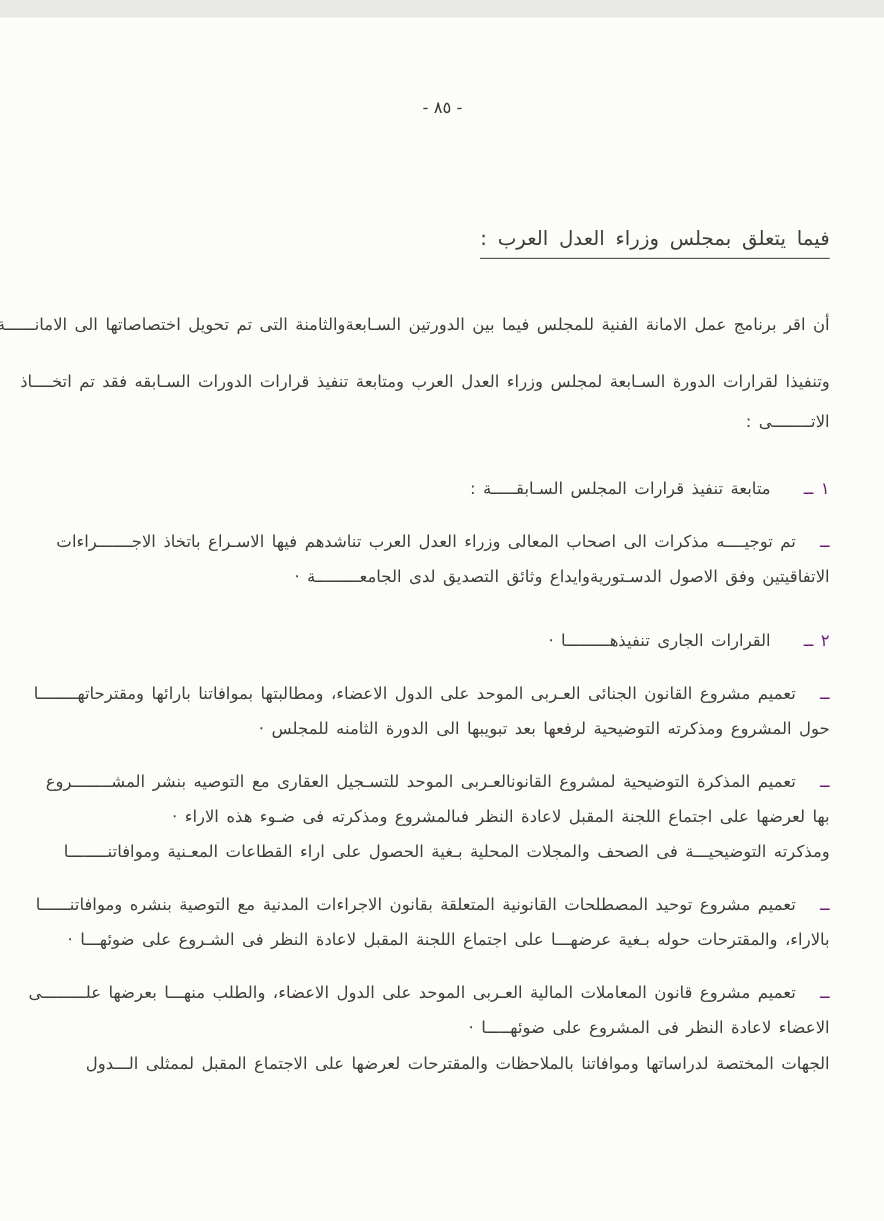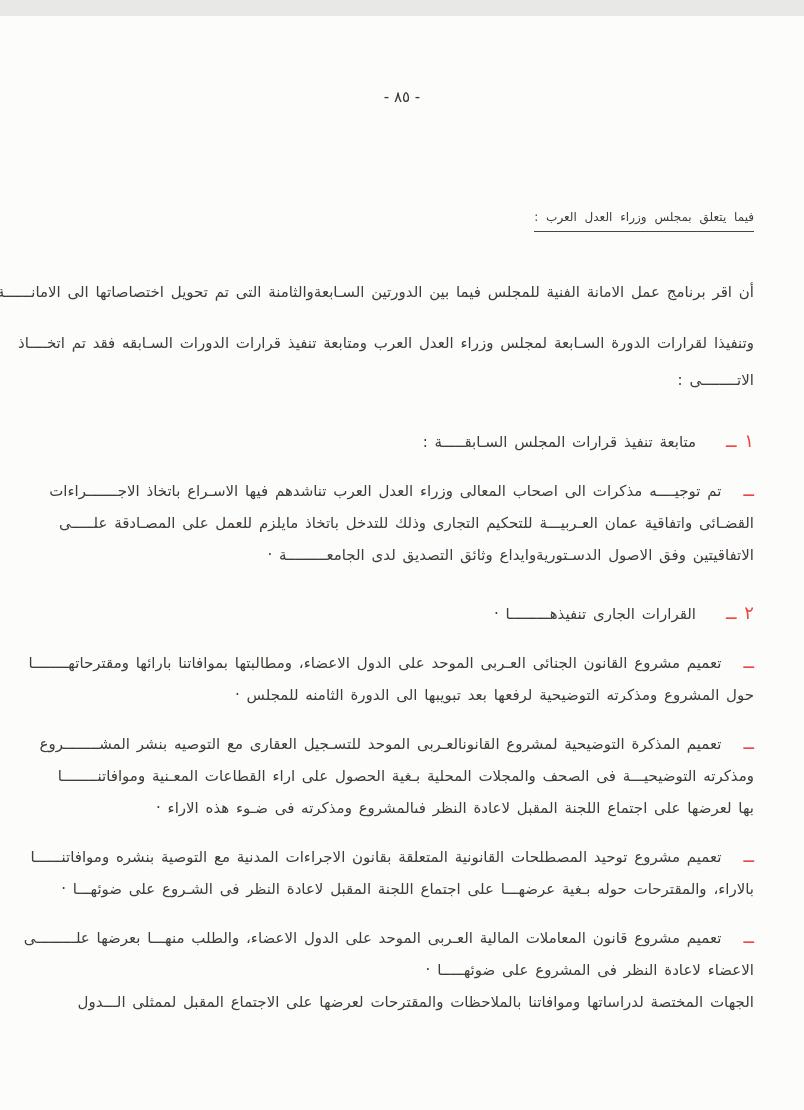--- a/index.html
+++ b/index.html
@@ -32,43 +32,43 @@
     font-size: 15px;
     letter-spacing: 2px;
     color: #3c3933;
   }
   .heading-wrap {
     margin-top: 100px;
     text-align: right;
   }
   .heading {
     display: inline-block;
-    font-size: 12px;
+    font-size: 18px;
     padding-bottom: 7px;
     border-bottom: 1.5px solid #4a463f;
     word-spacing: 4px;
   }
   .block { text-align: right; }
   .block .line {
     line-height: 37px;
     font-size: 15px;
     white-space: nowrap;
     word-spacing: 2px;
   }
   .block.para  { margin-top: 42px; }
   .block.para2 { margin-top: 14px; }
   .block.numbered { margin-top: 26px; }
   .block.dash     { margin-top: 16px; }
   .block.numbered .line, .block.dash .line { line-height: 32px; }
   .first-line { display: flex; flex-direction: row; align-items: baseline; }
   .marker {
     flex: 0 0 auto;
-    font-size: 18px;
+    font-size: 15px;
     margin-left: 22px;
-    color: #ef4444;
+    color: #701a75;
   }
   .marker.num { margin-left: 30px; letter-spacing: 2px; }
   
   .block.para .line.indented { padding-right: 30px; }
   .gap-lg { margin-top: 28px; }
 </style>
 </head>
 <body>
 
 <div class="page">
@@ -91,43 +91,42 @@
           <div class="line first-line">
             <span class="marker num">١ ــ</span>
             <span>متابعة تنفيذ قرارات المجلس السـابقـــــة :</span>
           </div>
         </div>
         <div class="block dash">
           <div class="line first-line">
             <span class="marker">ــ</span>
             <span>تم توجيــــه  مذكرات الى اصحاب المعالى وزراء العدل العرب تناشدهم  فيها الاسـراع باتخاذ الاجـــــــراءات</span>
           </div>
-          <div class="line">القضـائى  واتفاقية عمان العـربيـــة للتحكيم التجارى وذلك للتدخل  باتخاذ  مايلزم للعمل  على المصـادقة علـــــى</div>
           <div class="line">الاتفاقيتين  وفق   الاصول الدسـتوريةوايداع  وثائق   التصديق  لدى  الجامعـــــــــة  ·</div>
         </div>
         <div class="block numbered gap-lg">
           <div class="line first-line">
             <span class="marker num">٢ ــ</span>
             <span>القرارات  الجارى  تنفيذهـــــــــا  ·</span>
           </div>
         </div>
         <div class="block dash gap-lg">
           <div class="line first-line">
             <span class="marker">ــ</span>
             <span>تعميم مشروع القانون  الجنائى  العـربى الموحد على الدول  الاعضاء، ومطالبتها بموافاتنا  بارائها  ومقترحاتهــــــــا</span>
           </div>
           <div class="line">حول المشروع  ومذكرته التوضيحية لرفعها  بعد  تبويبها  الى الدورة الثامنه  للمجلس  ·</div>
         </div>
         <div class="block dash gap-lg">
           <div class="line first-line">
             <span class="marker">ــ</span>
             <span>تعميم المذكرة التوضيحية لمشروع القانونالعـربى الموحد   للتسـجيل  العقارى  مع التوصيه بنشر  المشــــــــروع</span>
           </div>
+          <div class="line">بها لعرضها  على اجتماع  اللجنة المقبل  لاعادة النظر  فىالمشروع  ومذكرته فى ضـوء  هذه  الاراء  ·</div>
           <div class="line">ومذكرته التوضيحيـــة فى الصحف والمجلات المحلية بـغية الحصول  على اراء القطاعات   المعـنية وموافاتنــــــــا</div>
-          <div class="line">بها لعرضها  على اجتماع  اللجنة المقبل  لاعادة النظر  فىالمشروع  ومذكرته فى ضـوء  هذه  الاراء  ·</div>
         </div>
         <div class="block dash gap-lg">
           <div class="line first-line">
             <span class="marker">ــ</span>
             <span>تعميم مشروع توحيد المصطلحات القانونية المتعلقة بقانون  الاجراءات  المدنية مع التوصية  بنشره  وموافاتنــــــا</span>
           </div>
           <div class="line">بالاراء، والمقترحات  حوله  بـغية  عرضهـــا  على اجتماع  اللجنة المقبل   لاعادة النظر  فى  الشـروع  على  ضوئهـــا  ·</div>
         </div>
         <div class="block dash gap-lg">
           <div class="line first-line">

